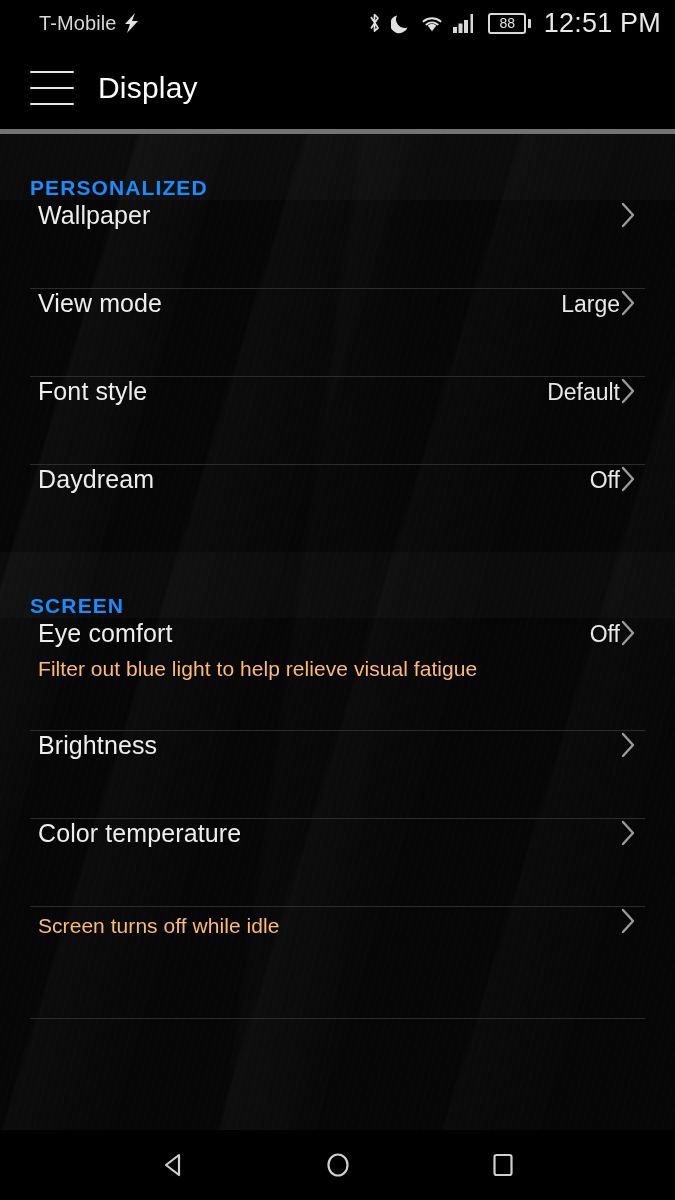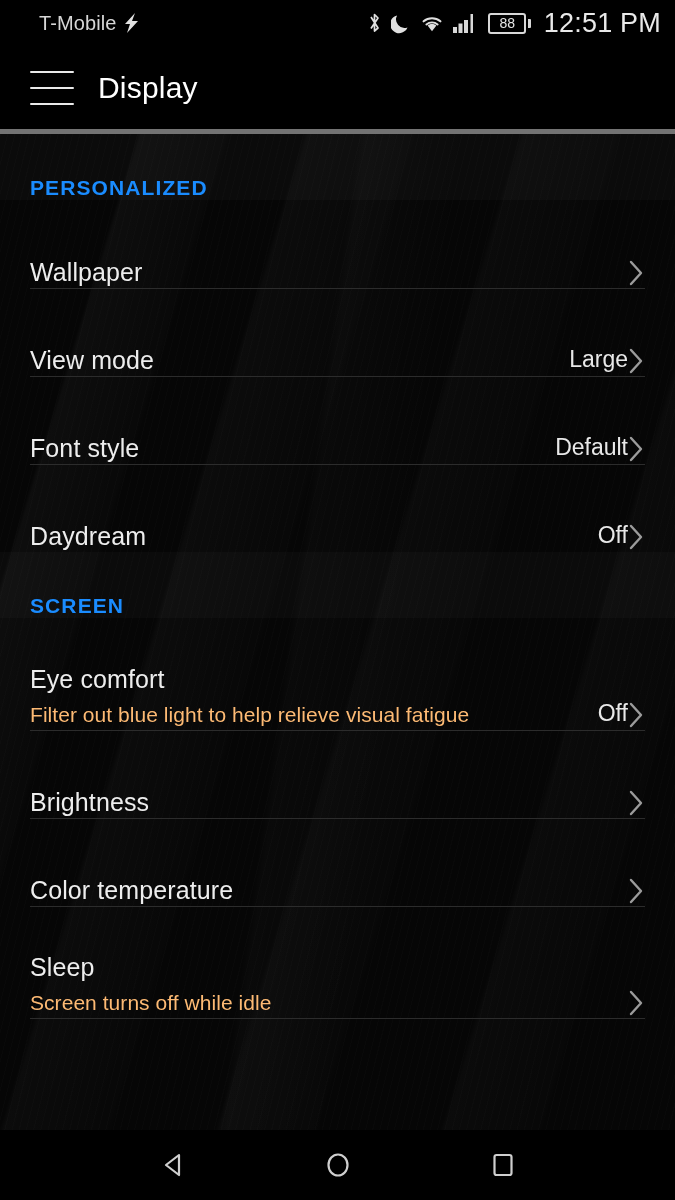--- a/index.html
+++ b/index.html
@@ -98,22 +98,22 @@
     height:66px; display:flex; align-items:flex-end;
     padding-left:30px;
     background:rgba(255,255,255,0.022);
   }
   .section-header .label {
     color:#1a8cff; font-size:21px; font-weight:bold; letter-spacing:1.1px;
   }
   .list { position:relative; z-index:2; }
   .row {
     position:relative;
-    display:flex; align-items:flex-end;
-    padding:0 30px;
+    display:flex; align-items:flex-start;
+    padding:0 38px;
     min-height:88px;
     cursor:pointer;
   }
   .row.tall { min-height:112px; }
   .row + .row::before,
   .row.divider-top::before {
     content:""; position:absolute; left:30px; right:30px; top:0;
     height:1px; background:#2c2c2c;
   }
   .row-main { flex:1 1 auto; min-width:0; padding-right:14px; }
@@ -292,21 +292,20 @@
         </div>
         <div class="chev">
           <svg width="17" height="30" viewBox="0 0 17 30">
               <path d="M3 4 L13 15 L3 26" fill="none" stroke="#9b9b9b" stroke-width="2.4" stroke-linecap="round" stroke-linejoin="round"></path>
             </svg>
         </div>
       </div>
 
       <div class="row tall">
         <div class="row-main">
-          <div class="row-title">Sleep</div>
           <div class="row-sub">Screen turns off while idle</div>
         </div>
         <div class="chev">
           <svg width="17" height="30" viewBox="0 0 17 30">
               <path d="M3 4 L13 15 L3 26" fill="none" stroke="#9b9b9b" stroke-width="2.4" stroke-linecap="round" stroke-linejoin="round"></path>
             </svg>
         </div>
       </div>
 
       <div class="list-end"></div>

